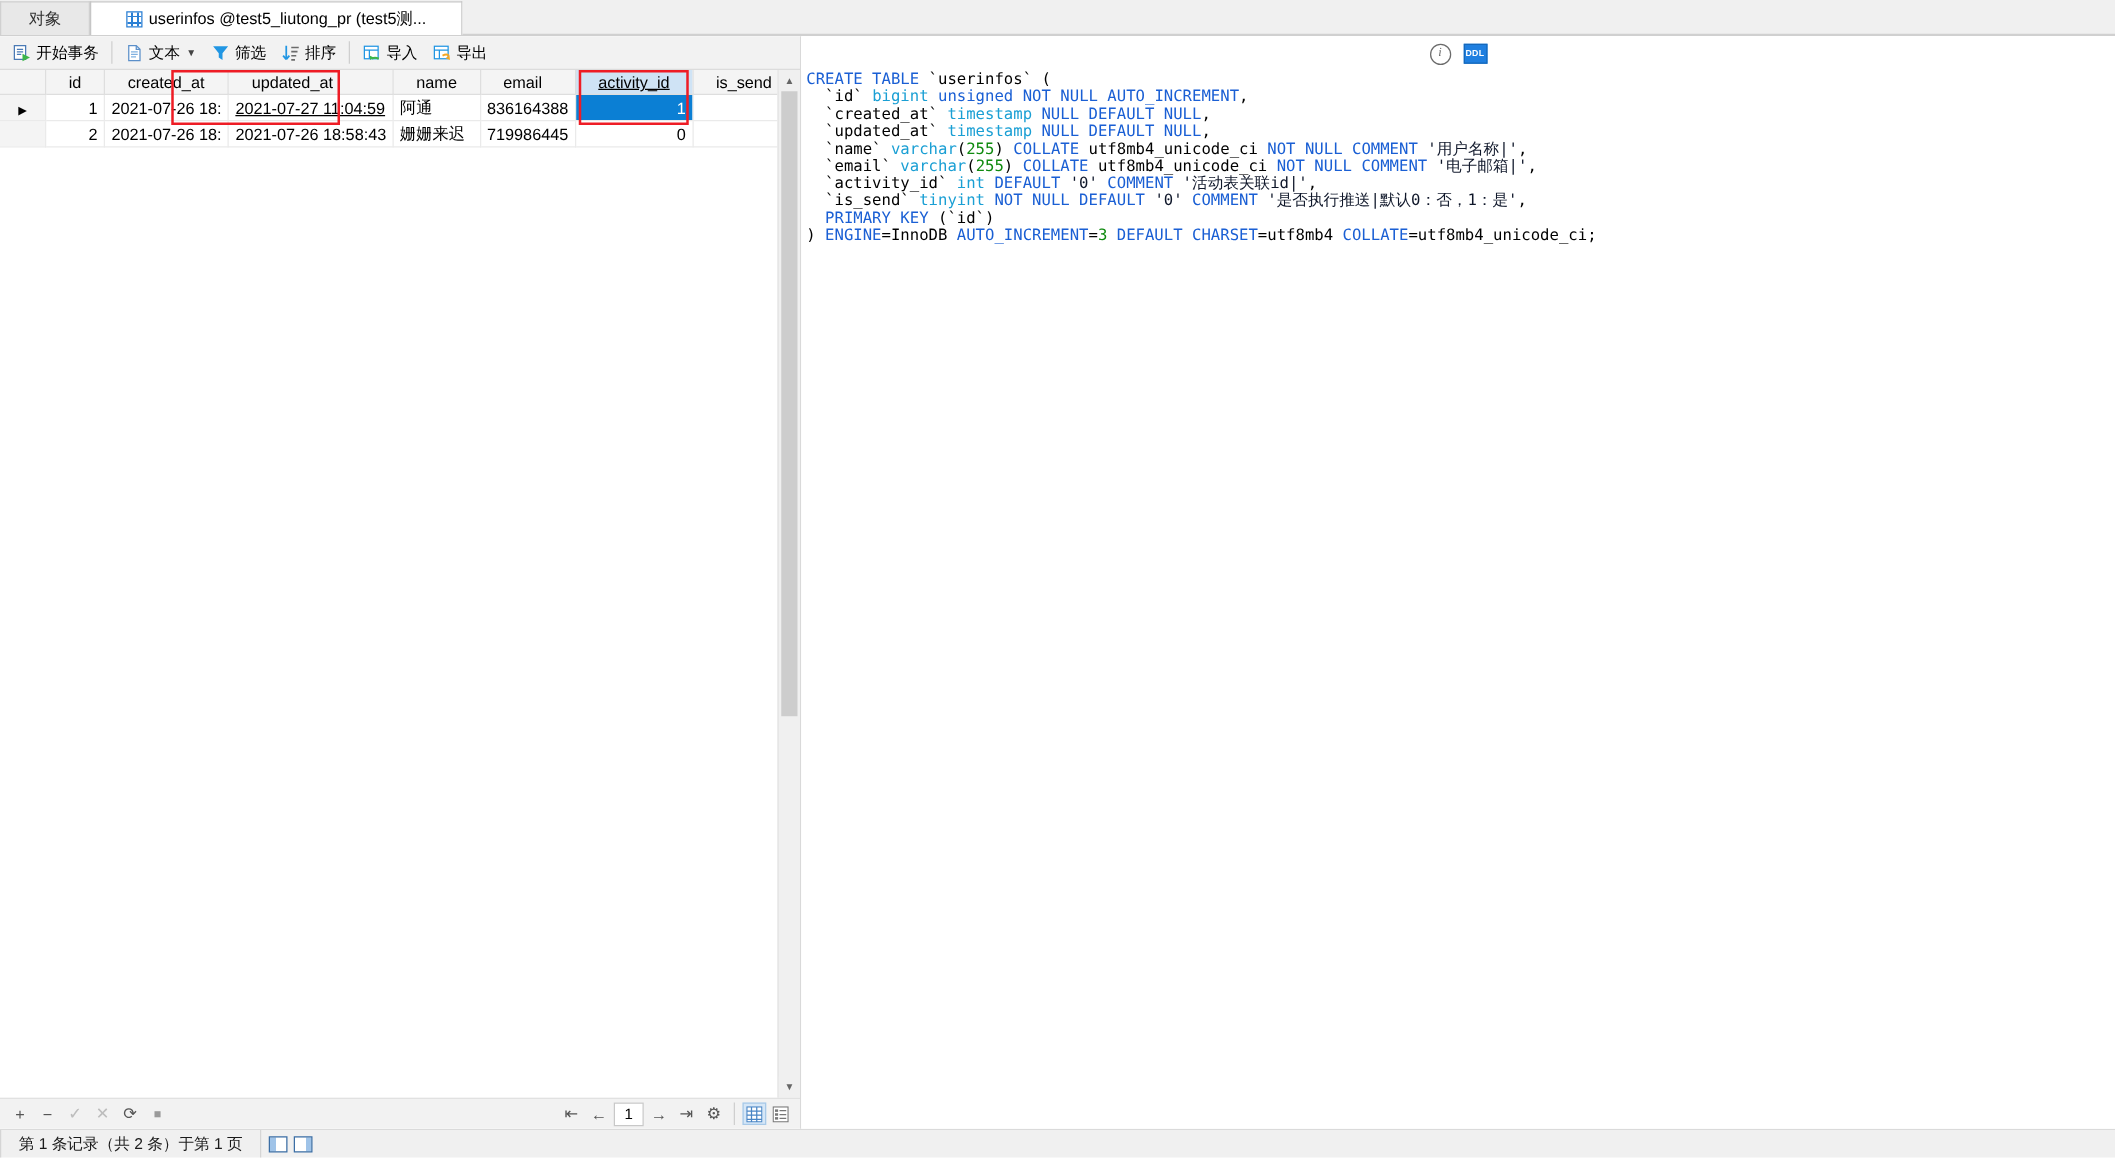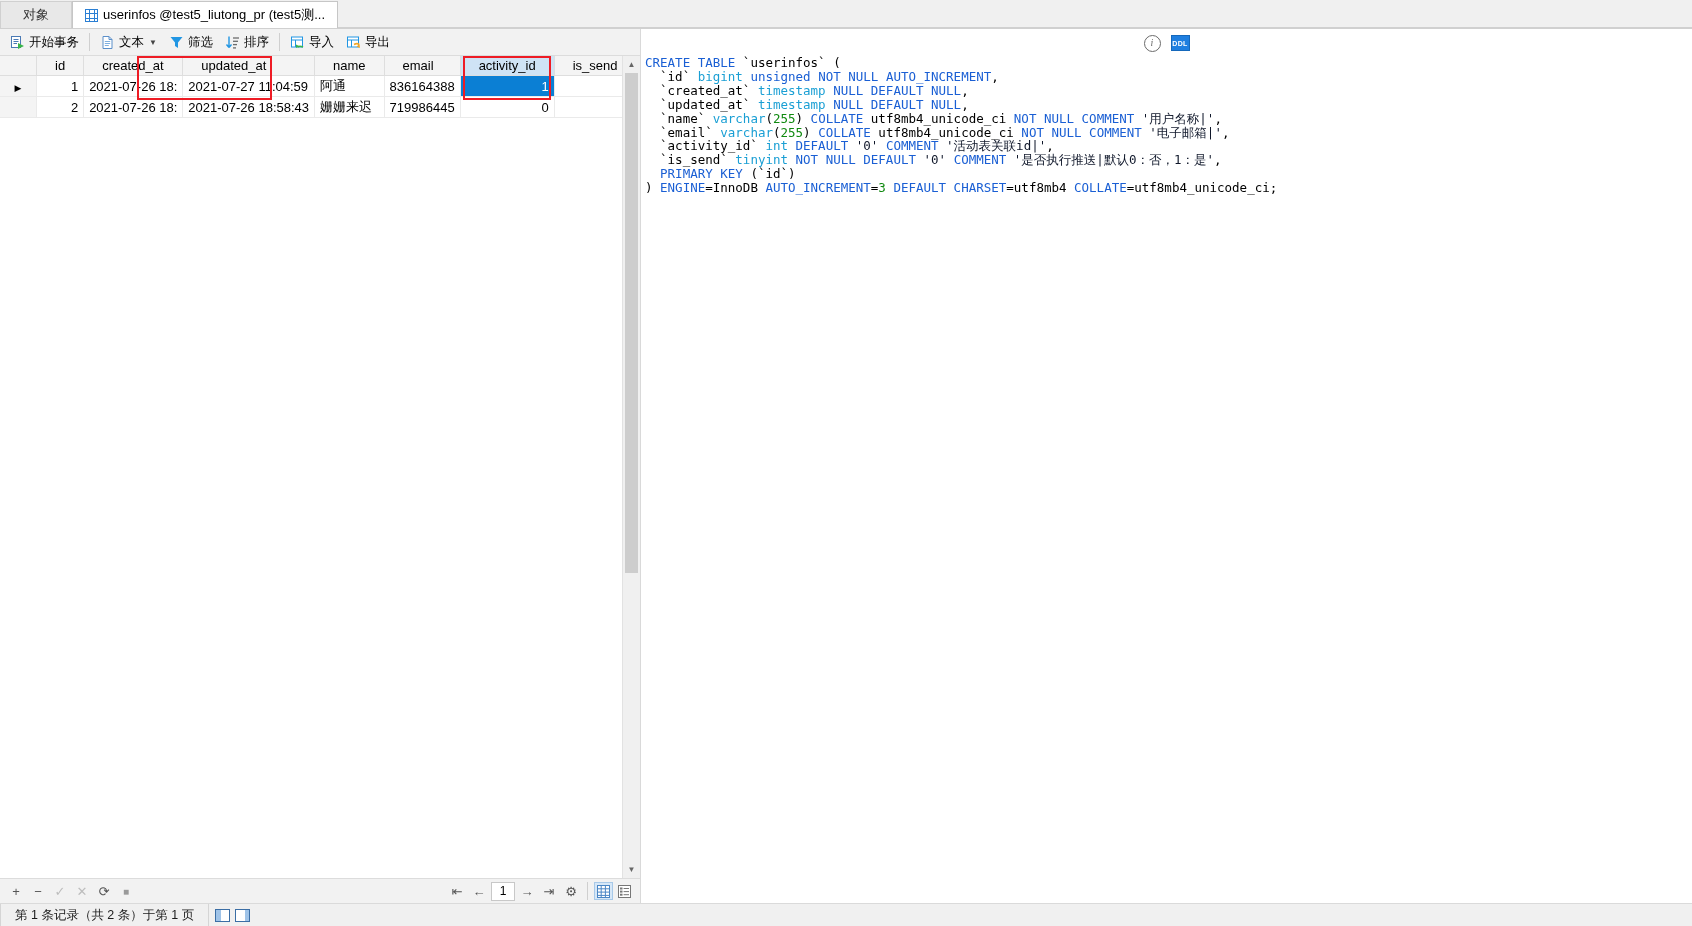--- a/index.html
+++ b/index.html
@@ -9,21 +9,21 @@
     font-family:"Liberation Sans","DejaVu Sans",sans-serif;
     font-size:13px;color:#000;
     overflow:hidden;
     position:relative;
   }
   .app{position:absolute;inset:0;display:flex;flex-direction:column;}
 
   
   .tabstrip{height:28px;background:#f0f0f0;border-bottom:1px solid #d0d0d0;
     display:flex;align-items:flex-end;flex:0 0 28px;position:relative;}
-  .tab{height:27px;display:flex;align-items:center;gap:5px;padding:0 12px;
+  .tab{height:27px;display:flex;align-items:center;gap:5px;padding:0 28px;
     font-size:13px;border:1px solid #d0d0d0;border-bottom:none;background:#e4e4e4;
     box-sizing:border-box;}
   .tab.first{background:#e8e8e8;color:#333;padding:0 22px;}
   .tab.active{background:#ffffff;border-color:#c6c6c6;}
   .tab-rest{flex:1;height:27px;border-bottom:1px solid #d0d0d0;background:#f0f0f0;}
   .grid-ico{width:13px;height:13px;border:1px solid #2a7fd4;box-sizing:border-box;
     background:
       linear-gradient(to right,transparent 3px,#2a7fd4 3px,#2a7fd4 4px,transparent 4px,transparent 8px,#2a7fd4 8px,#2a7fd4 9px,transparent 9px),
       linear-gradient(to bottom,transparent 3px,#2a7fd4 3px,#2a7fd4 4px,transparent 4px,transparent 8px,#2a7fd4 8px,#2a7fd4 9px,transparent 9px),
       #fff;}
@@ -220,30 +220,30 @@
         <div class="gridscroll">
           <table class="dg">
             <thead>
               <tr id="hdr-row">
                 <th class="rowmark"></th>
               <th style="width: 44px;">id</th>
                   <th style="width: 85px;">created_at</th>
                   <th style="width: 130px;">updated_at</th>
                   <th style="width: 57px;">name</th>
                   <th style="width: 65px;">email</th>
-                  <th class="hl" style="width: 77px;">activity_id</th>
+                  <th class="hl" style="width: 77px; text-decoration: underline;">activity_id</th>
                   <th style="width: 84px;">is_send</th>
                 </tr>
             </thead>
             <tbody id="grid-body">
                 <tr>
                   <td class="rowmark"><span class="arrow-mark">▶</span></td>
                   <td class="num" style="width: 44px;">1</td>
                   <td style="width: 85px;">2021-07-26 18:</td>
-                  <td style="width: 130px;">2021-07-27 11:04:59</td>
+                  <td style="width: 130px; text-decoration: underline;">2021-07-27 11:04:59</td>
                   <td style="width: 57px;">阿通</td>
                   <td style="width: 65px;">836164388</td>
                   <td class="num selcell" style="width: 77px;">1</td>
                   <td class="num" style="width: 84px;">1</td>
                 </tr>
                 <tr>
                   <td class="rowmark"></td>
                   <td class="num" style="width: 44px;">2</td>
                   <td style="width: 85px;">2021-07-26 18:</td>
                   <td style="width: 130px;">2021-07-26 18:58:43</td>

